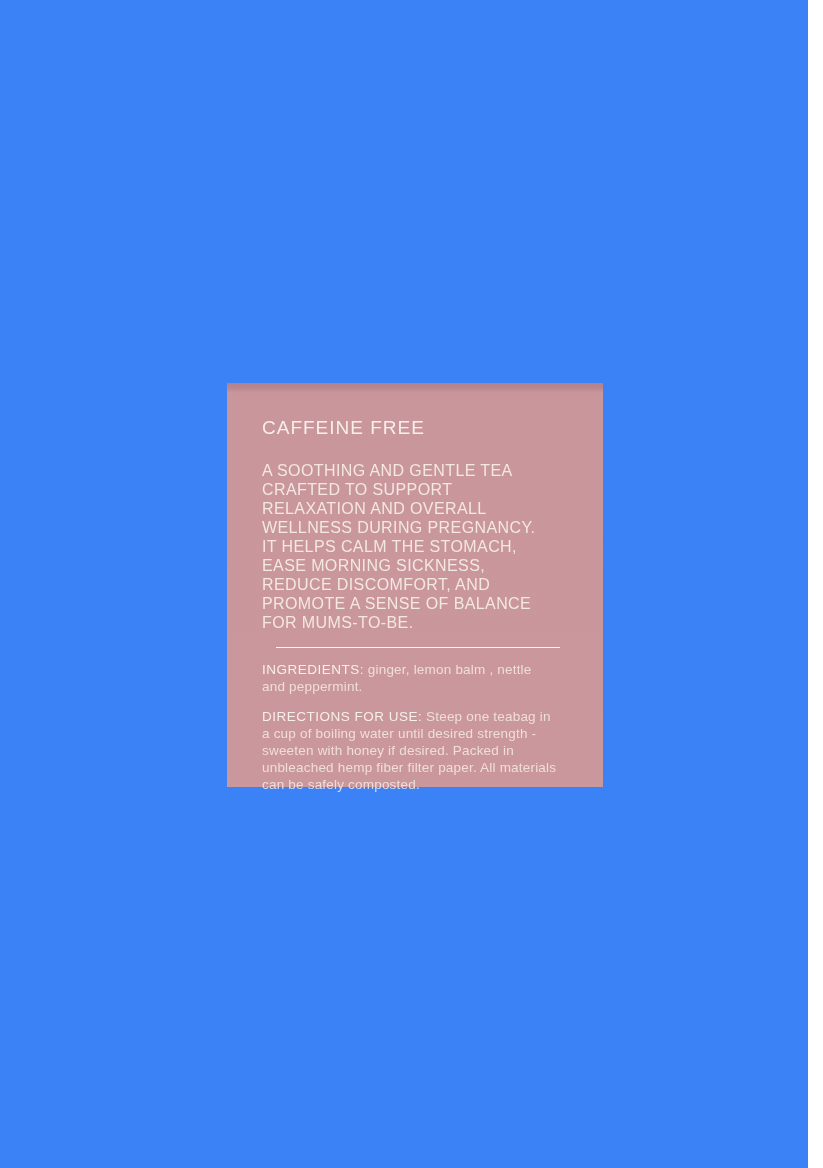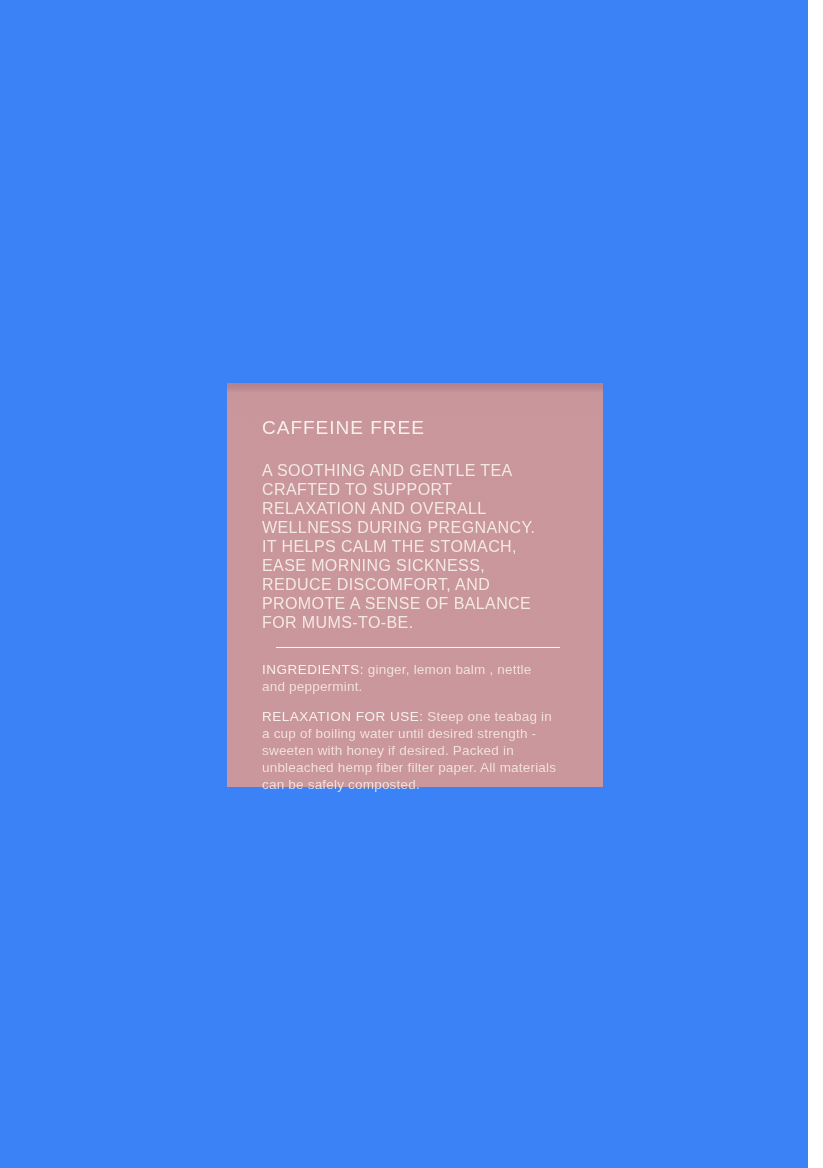--- a/index.html
+++ b/index.html
@@ -79,17 +79,17 @@
   <div class="label-card">
 
     <div class="card-heading">CAFFEINE FREE</div>
 
     <div class="card-description">A SOOTHING AND GENTLE TEA CRAFTED TO SUPPORT RELAXATION AND OVERALL WELLNESS DURING PREGNANCY. IT HELPS CALM THE STOMACH, EASE MORNING SICKNESS, REDUCE DISCOMFORT, AND PROMOTE A SENSE OF BALANCE FOR MUMS-TO-BE.</div>
 
     <hr class="divider">
 
     <div class="ingredients-block"><span class="section-label">INGREDIENTS:</span> <span class="section-text">ginger, lemon balm , nettle and peppermint.</span></div>
 
-    <div class="directions-block"><span class="section-label">RELAXATION FOR USE:</span> <span class="section-text">Steep one teabag in a cup of boiling water until desired strength - sweeten with honey if desired. Packed in unbleached hemp fiber filter paper. All materials can be safely composted.</span></div>
+    <div class="directions-block"><span class="section-label">DIRECTIONS FOR USE:</span> <span class="section-text">Steep one teabag in a cup of boiling water until desired strength - sweeten with honey if desired. Packed in unbleached hemp fiber filter paper. All materials can be safely composted.</span></div>
 
   </div>
 
 </div>
 
 </body></html>

